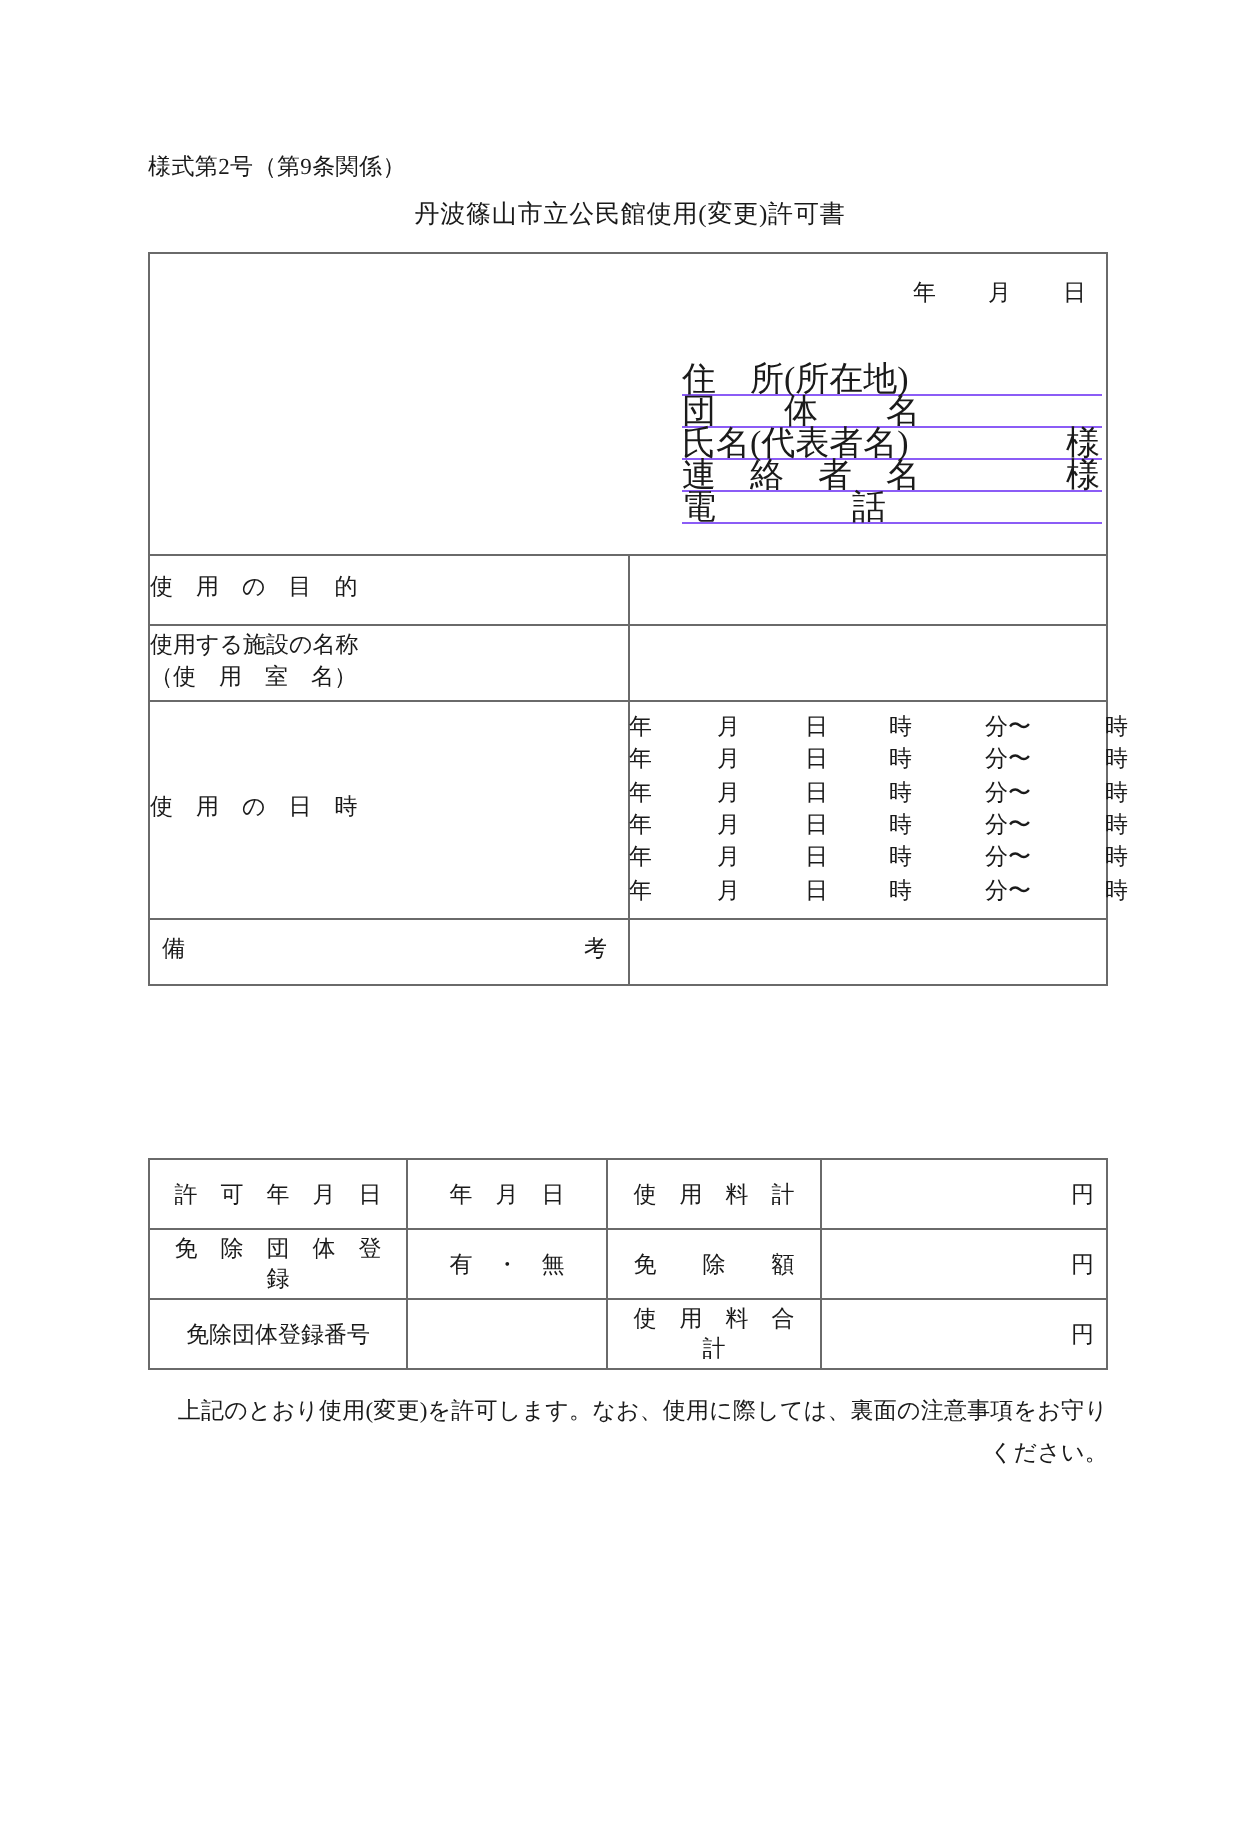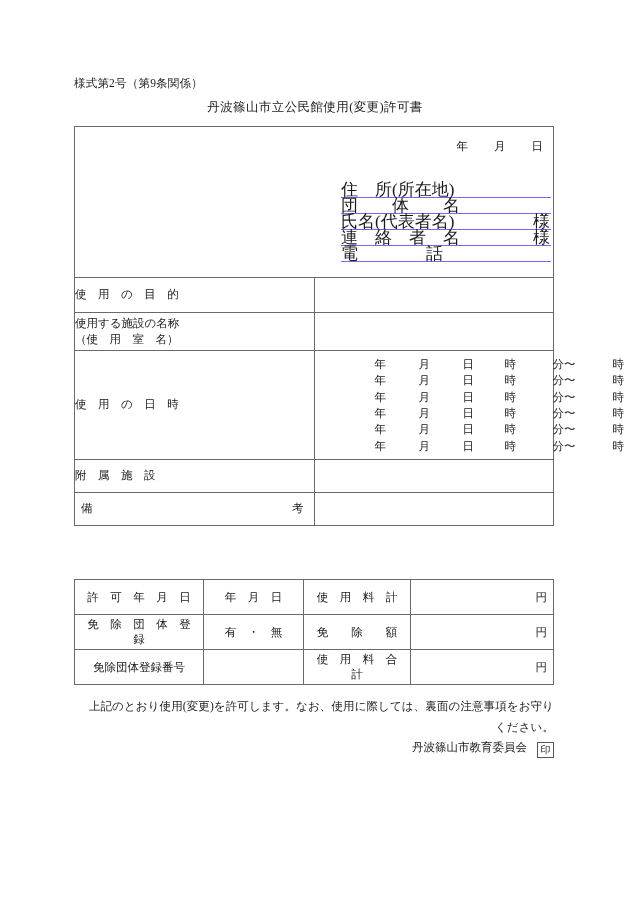--- a/index.html
+++ b/index.html
@@ -109,21 +109,20 @@
   .r-remarks td { height: 32px; }
 
   .dt-list {
     padding: 4px 0 4px 0;
     font-size: 11.5px;
     line-height: 16.3px;
   }
   .dt-row {
     display: block;
     white-space: nowrap;
-    padding-left: 60px;
   }
   .dt-row span { display: inline-block; text-align: left; }
   .dt-y { width: 44px; }
   .dt-m { width: 44px; }
   .dt-d { width: 42px; }
   .dt-h1 { width: 48px; }
   .dt-mn1 { width: 60px; }
   .dt-h2 { width: 44px; }
 
   
@@ -242,24 +241,20 @@
             <span class="dt-row"><span class="dt-y">年</span><span class="dt-m">月</span><span class="dt-d">日</span><span class="dt-h1">時</span><span class="dt-mn1">分〜</span><span class="dt-h2">時</span></span>
             <span class="dt-row"><span class="dt-y">年</span><span class="dt-m">月</span><span class="dt-d">日</span><span class="dt-h1">時</span><span class="dt-mn1">分〜</span><span class="dt-h2">時</span></span>
             <span class="dt-row"><span class="dt-y">年</span><span class="dt-m">月</span><span class="dt-d">日</span><span class="dt-h1">時</span><span class="dt-mn1">分〜</span><span class="dt-h2">時</span></span>
             <span class="dt-row"><span class="dt-y">年</span><span class="dt-m">月</span><span class="dt-d">日</span><span class="dt-h1">時</span><span class="dt-mn1">分〜</span><span class="dt-h2">時</span></span>
             <span class="dt-row"><span class="dt-y">年</span><span class="dt-m">月</span><span class="dt-d">日</span><span class="dt-h1">時</span><span class="dt-mn1">分〜</span><span class="dt-h2">時</span></span>
           </div>
         </td>
       </tr>
 
 
-      <tr class="r-annex">
-        <td class="lbl">附　属　施　設</td>
-        <td class="val"></td>
-      </tr>
 
       <tr class="r-remarks">
         <td class="lbl" style="text-align:justify; text-align-last:justify; padding-left:6px; padding-right:10px;">
           <span>備</span><span>考</span>
         </td>
         <td class="val"></td>
       </tr>
     </tbody>
   </table>
 
@@ -281,17 +276,14 @@
         <td class="fee-c1">免除団体登録番号</td>
         <td class="fee-c2"></td>
         <td class="fee-c3">使　用　料　合　計</td>
         <td class="fee-c4"><span></span><span>円</span></td>
       </tr>
     </tbody>
   </table>
 
   <div class="footer-note">上記のとおり使用(変更)を許可します。なお、使用に際しては、裏面の注意事項をお守りください。</div>
 
-  <div class="signature">
-    <span>丹波篠山市教育委員会</span><span class="seal-box">印</span>
-  </div>
 
 </div>
 
 </body></html>

